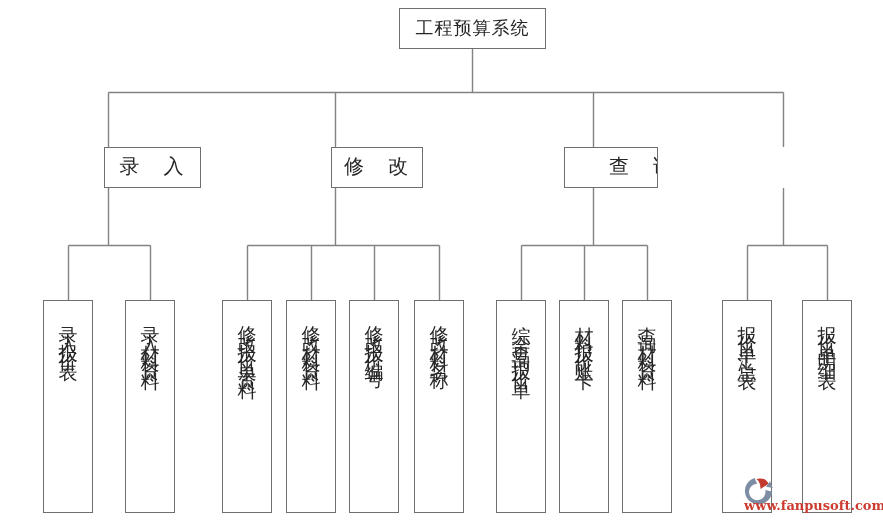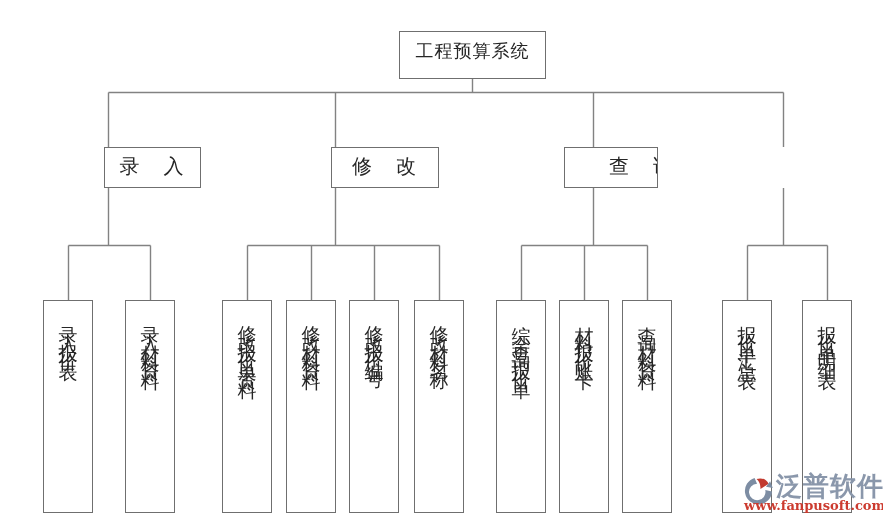--- a/index.html
+++ b/index.html
@@ -19,24 +19,24 @@
     height: 523px;
     background: var(--background);
     overflow: hidden;
   }
   .connectors { position: absolute; left: 0; top: 0; }
   .box {
     position: absolute;
     background: var(--background);
     border: 1.6px solid var(--box-border);
   }
-  .root-box  { left: 399px; top: 8px;  width: 147px; height: 48px; margin-top: 23px; }
+  .root-box  { left: 399px; top: 8px;  width: 147px; height: 41px; }
   .branch-box { top: 147px; height: 41px; margin-left: 44px; }
   .b0 { left: 60px;  width: 97px; }
-  .b1 { left: 287px; width: 108px; }
+  .b1 { left: 287px; width: 92px; }
   .b2 { left: 520px; width: 94px; padding-left: 44px; }
   .b3 { left: 735px; width: 96px; }
   .hlabel {
     display: block; width: 100%; height: 100%;
     text-align: center; line-height: 37px;
     font-size: 20px; letter-spacing: 2px;
     white-space: nowrap; overflow: hidden;
   }
   .root-box .hlabel { font-size: 18px; letter-spacing: 1px; }
   .leaf-box { top: 300px; width: 50px; height: 213px; }
@@ -151,17 +151,16 @@
   <div class="box leaf-box l10">
     <span class="vlabel">报价单明细表</span>
   </div>
 
   <div class="watermark">
     <svg class="wm-logo" viewBox="0 0 32 32" aria-hidden="true">
       <path d="M13,3 A14,14 0 1,0 31,17 L24,15.5 A8.5,8.5 0 1,1 15.5,9 Z" fill="#7d8da3"></path>
       <path d="M15,4 Q24,2 27.5,9 L19,14.5 Q19.5,8 15,4 Z" fill="#c23a2e"></path>
       <path d="M29,6.5 L31.8,13.5 L24.8,12.2 Z" fill="#7d8da3"></path>
     </svg>
-    <span class="wm-brand">泛普软件</span>
     <span class="wm-url">www.fanpusoft.com</span>
   </div>
 
 </div>
 
 </body></html>

